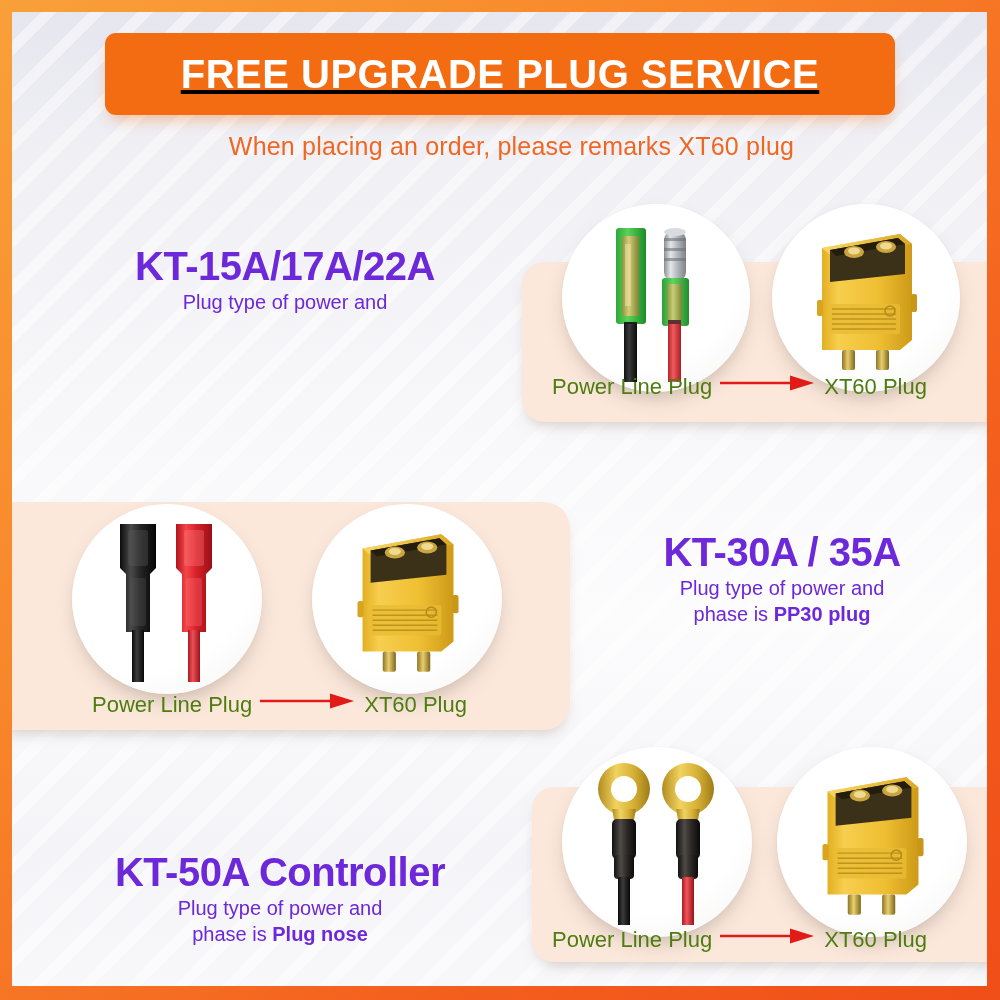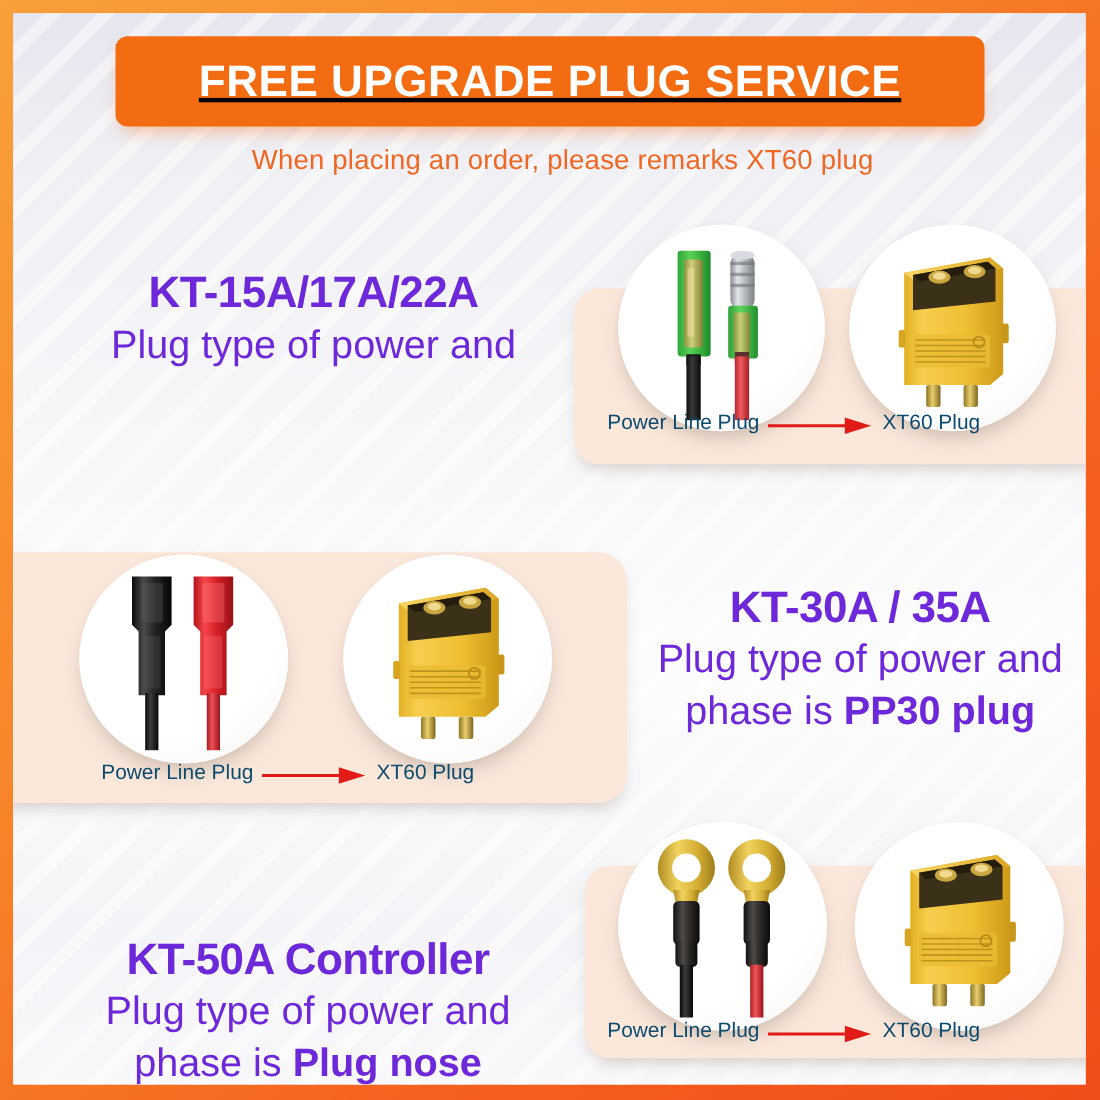--- a/index.html
+++ b/index.html
@@ -62,39 +62,39 @@
     background:#FBE8DB;
     box-shadow:0 8px 16px -7px rgba(120,90,70,.35);
   }
   #panel-1{left:510px;top:250px;width:500px;height:160px;border-radius:22px 0 0 22px;}
   #panel-2{left:-12px;top:490px;width:570px;height:228px;border-radius:0 26px 26px 0;}
   #panel-3{left:520px;top:775px;width:490px;height:175px;border-radius:22px 0 0 22px;}
 
   
   .textblock{position:absolute;z-index:6;color:#6d28d9;}
   .tb-title{font-size:40px;font-weight:bold;line-height:1.12;white-space:nowrap;letter-spacing:-.5px;}
-  .tb-line{font-size:36px;line-height:1.32;font-weight:400;}
+  .tb-line{font-size:20px;line-height:1.32;font-weight:400;}
   .tb-line b{font-weight:bold;}
   #text-1{left:58px;top:232px;width:430px;text-align:center;}
   #text-2{left:570px;top:518px;width:400px;text-align:center;}
   #text-3{left:48px;top:790px;width:440px;text-align:center;margin-top:48px;}
 
   
   .bubble{
     position:absolute;z-index:7;border-radius:50%;
     background:radial-gradient(circle at 38% 30%,#ffffff 0%,#ffffff 62%,#F4F3F2 100%);
     box-shadow:0 10px 20px -6px rgba(110,95,85,.38), 0 0 0 1px rgba(0,0,0,.015);
     overflow:hidden;
   }
   .bubble svg{display:block;width:100%;height:100%;}
 
   
   .caption{
-    position:absolute;z-index:8;display:flex;align-items:flex-end;
-    color:#0c4a6e;font-size:19px;white-space:nowrap;
+    position:absolute;z-index:8;display:flex;align-items:flex-start;
+    color:#4d7c0f;font-size:22px;white-space:nowrap;
   }
   .cap-arrow{display:inline-block;margin:0 8px;}
   .cap-arrow svg{display:block;}
 
   #cap-1{left:540px;top:362px;}
   #cap-2{left:80px;top:680px;}
   #cap-3{left:540px;top:915px;}
 </style>
 </head>
 <body>

